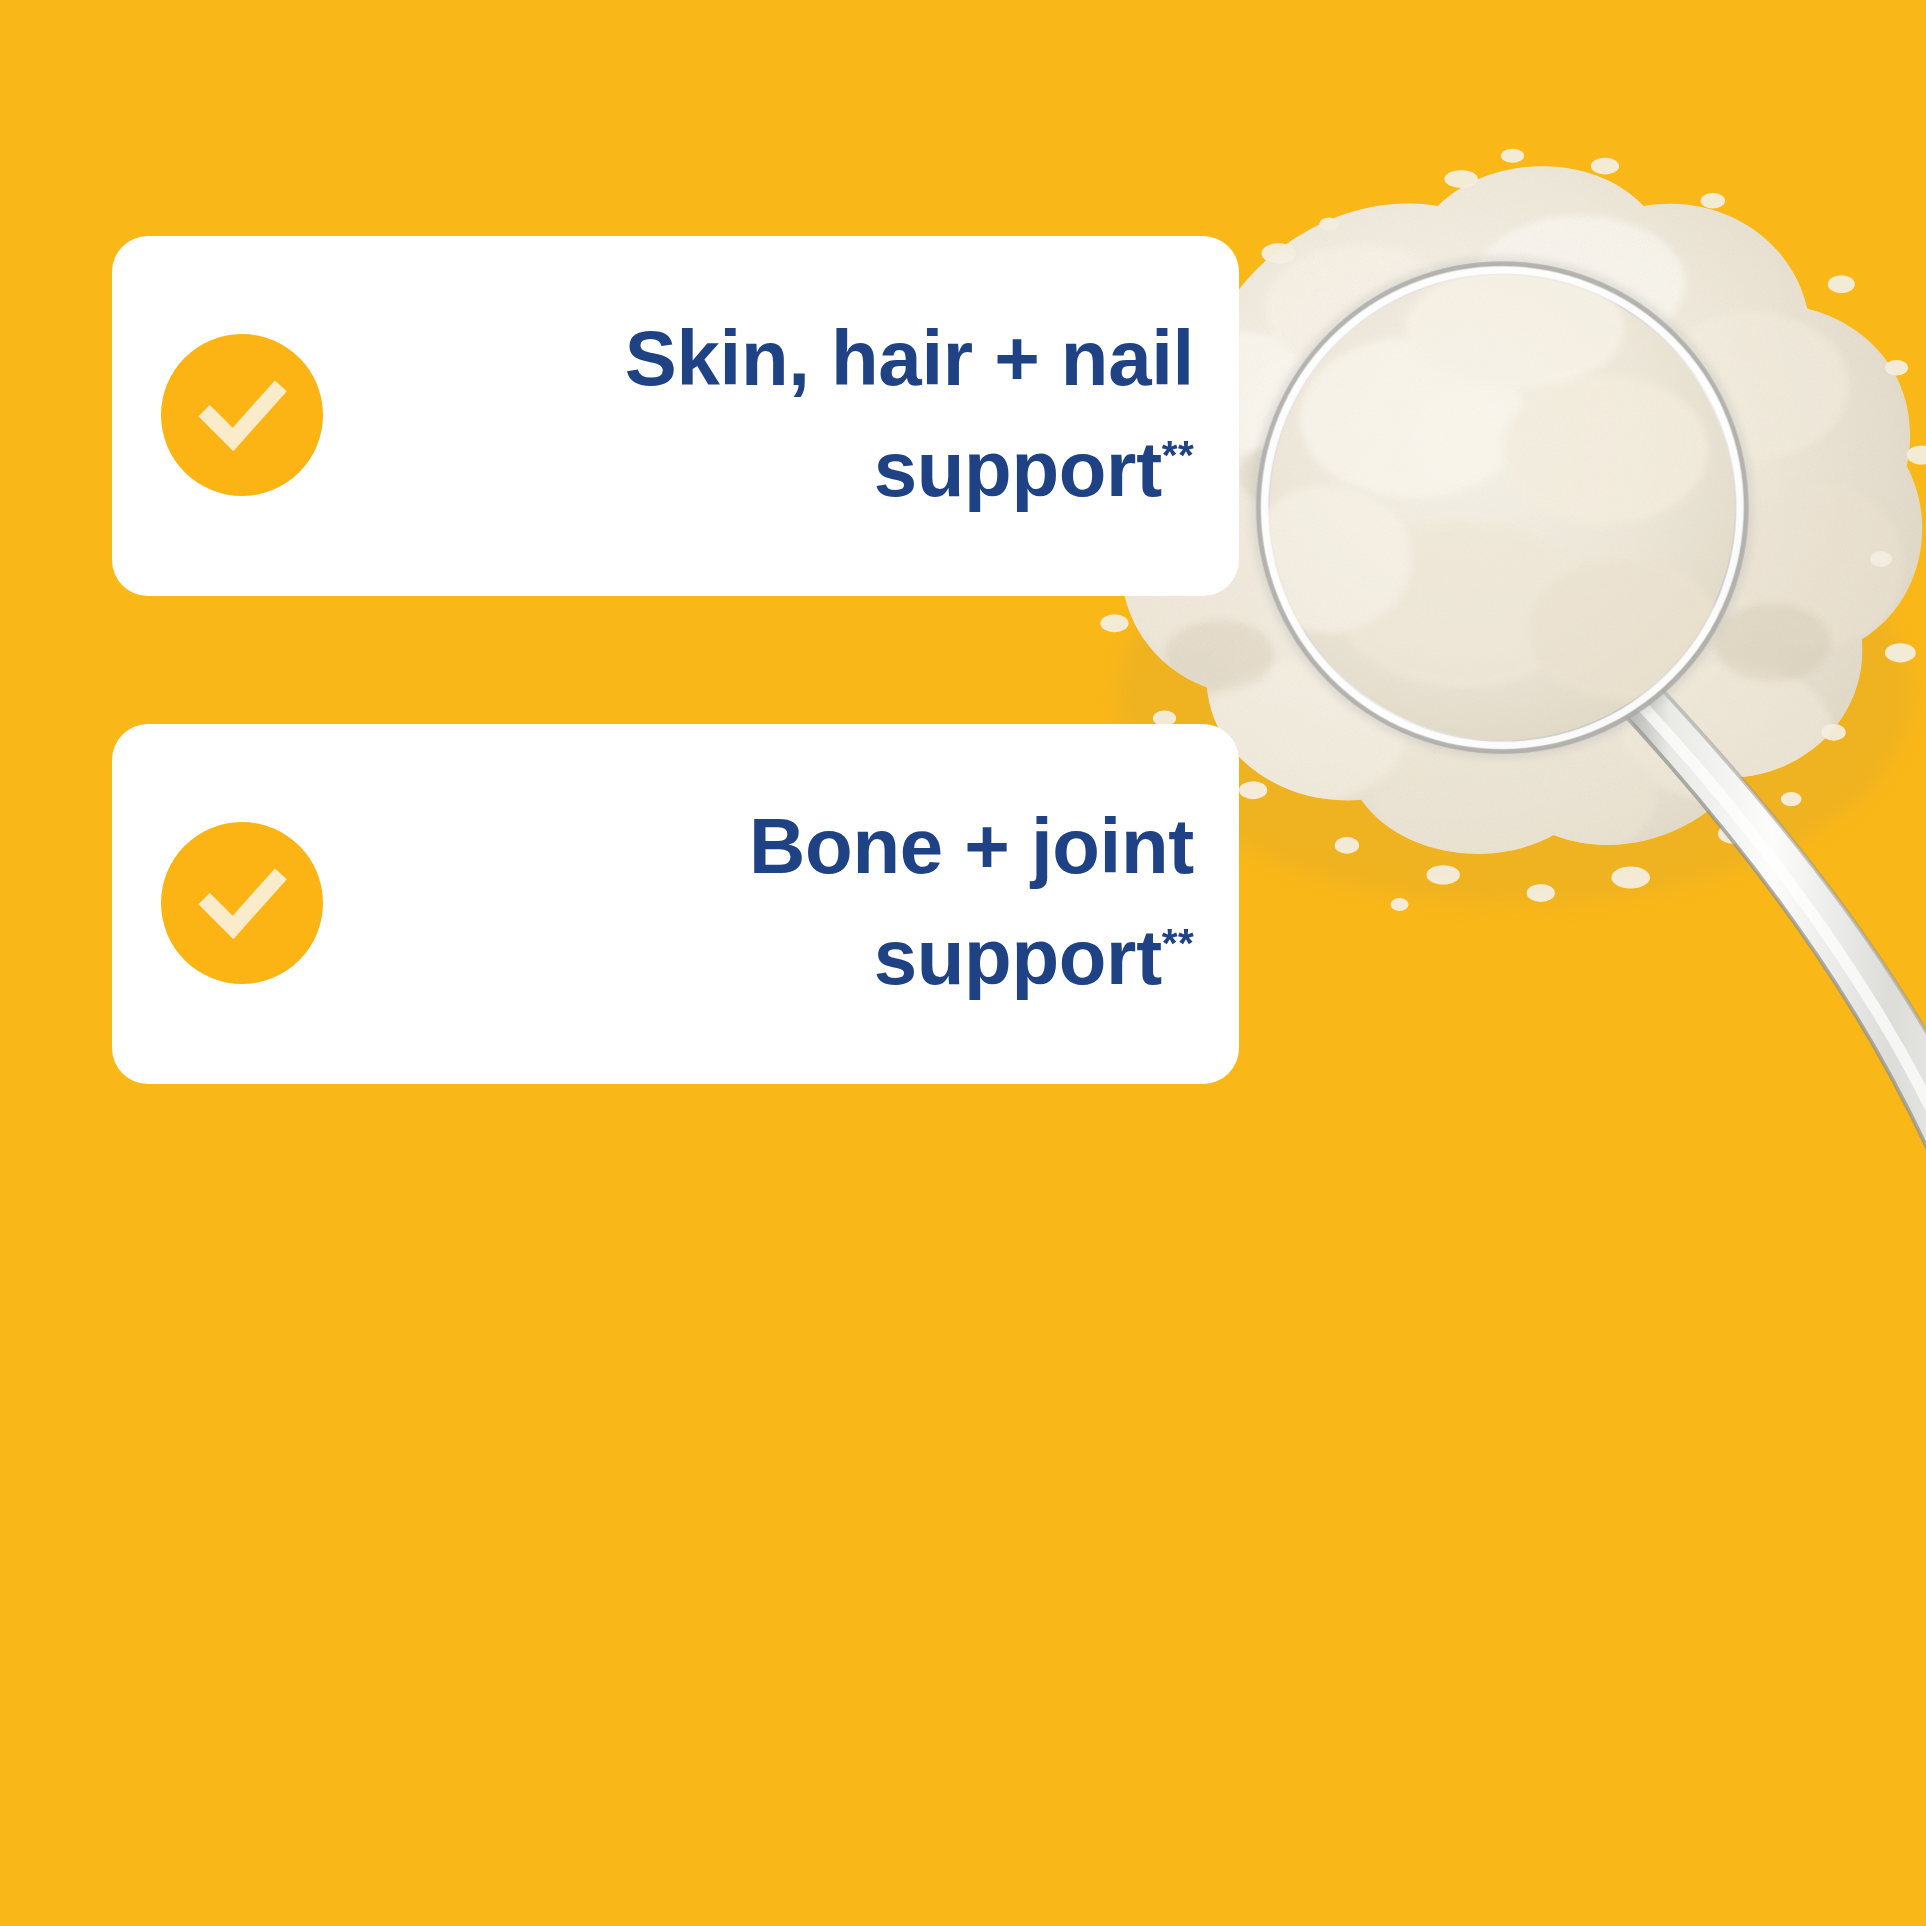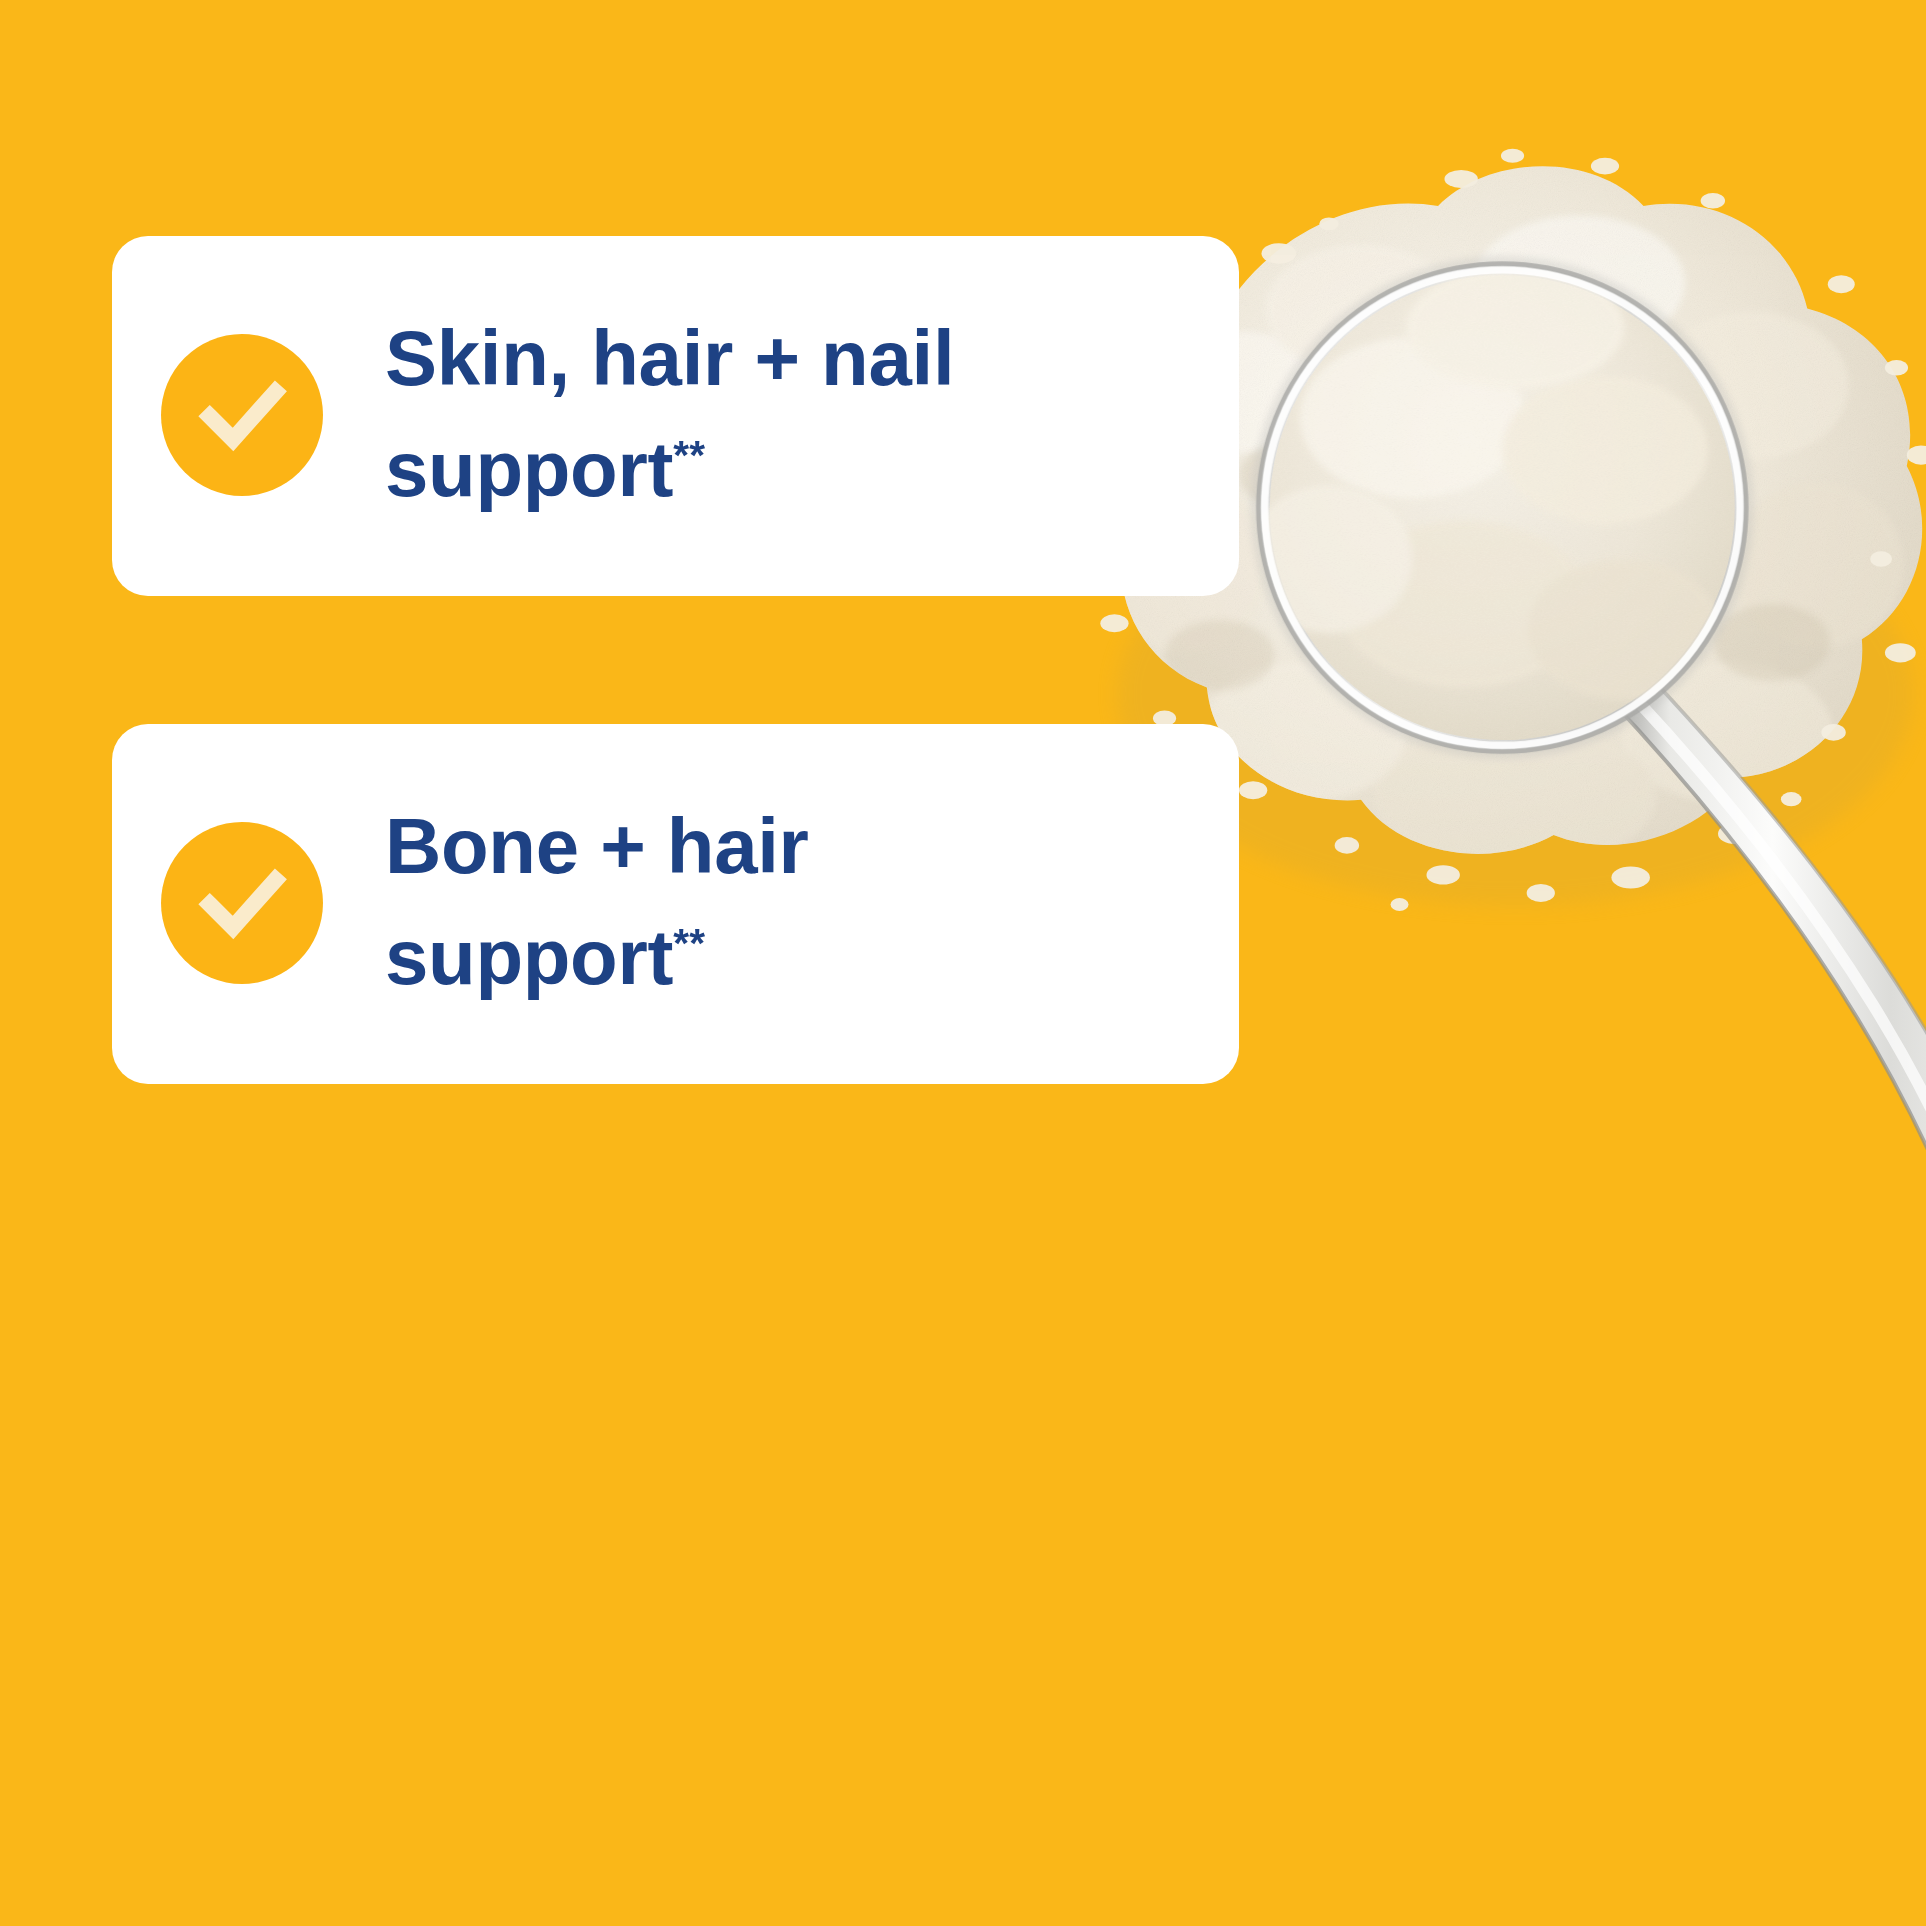--- a/index.html
+++ b/index.html
@@ -38,20 +38,21 @@
 
   
   .benefit-card {
     position: absolute;
     left: 112px;
     width: 1127px;
     background: #FFFFFF;
     border-radius: 36px;
     display: flex;
     align-items: center;
+    text-align: right;
   }
 
   #card-0 { top: 236px;  height: 360px; }
   #card-1 { top: 724px; height: 360px; }
   #card-2 { top: 1212px; height: 354px; }
 
   .check-badge {
     position: absolute;
     left: 49px;
     width: 162px;
@@ -266,20 +267,20 @@
     </div>
   </div>
 
   <div class="benefit-card" id="card-1">
     <div class="check-badge">
       <svg width="98" height="98" viewBox="0 0 152 152" aria-hidden="true">
         <path d="M26 78 L62 114 L128 40" fill="none" stroke="#FAEBCB" stroke-width="25" stroke-linecap="square" stroke-linejoin="miter"></path>
       </svg>
     </div>
     <div class="benefit-text">
-      <span class="line">Bone + hair</span>
+      <span class="line">Bone + joint</span>
       <span class="line"><span>support</span><sup class="asterisks">**</sup></span>
     </div>
   </div>
 
 
 </div>
 
 
 </body></html>

